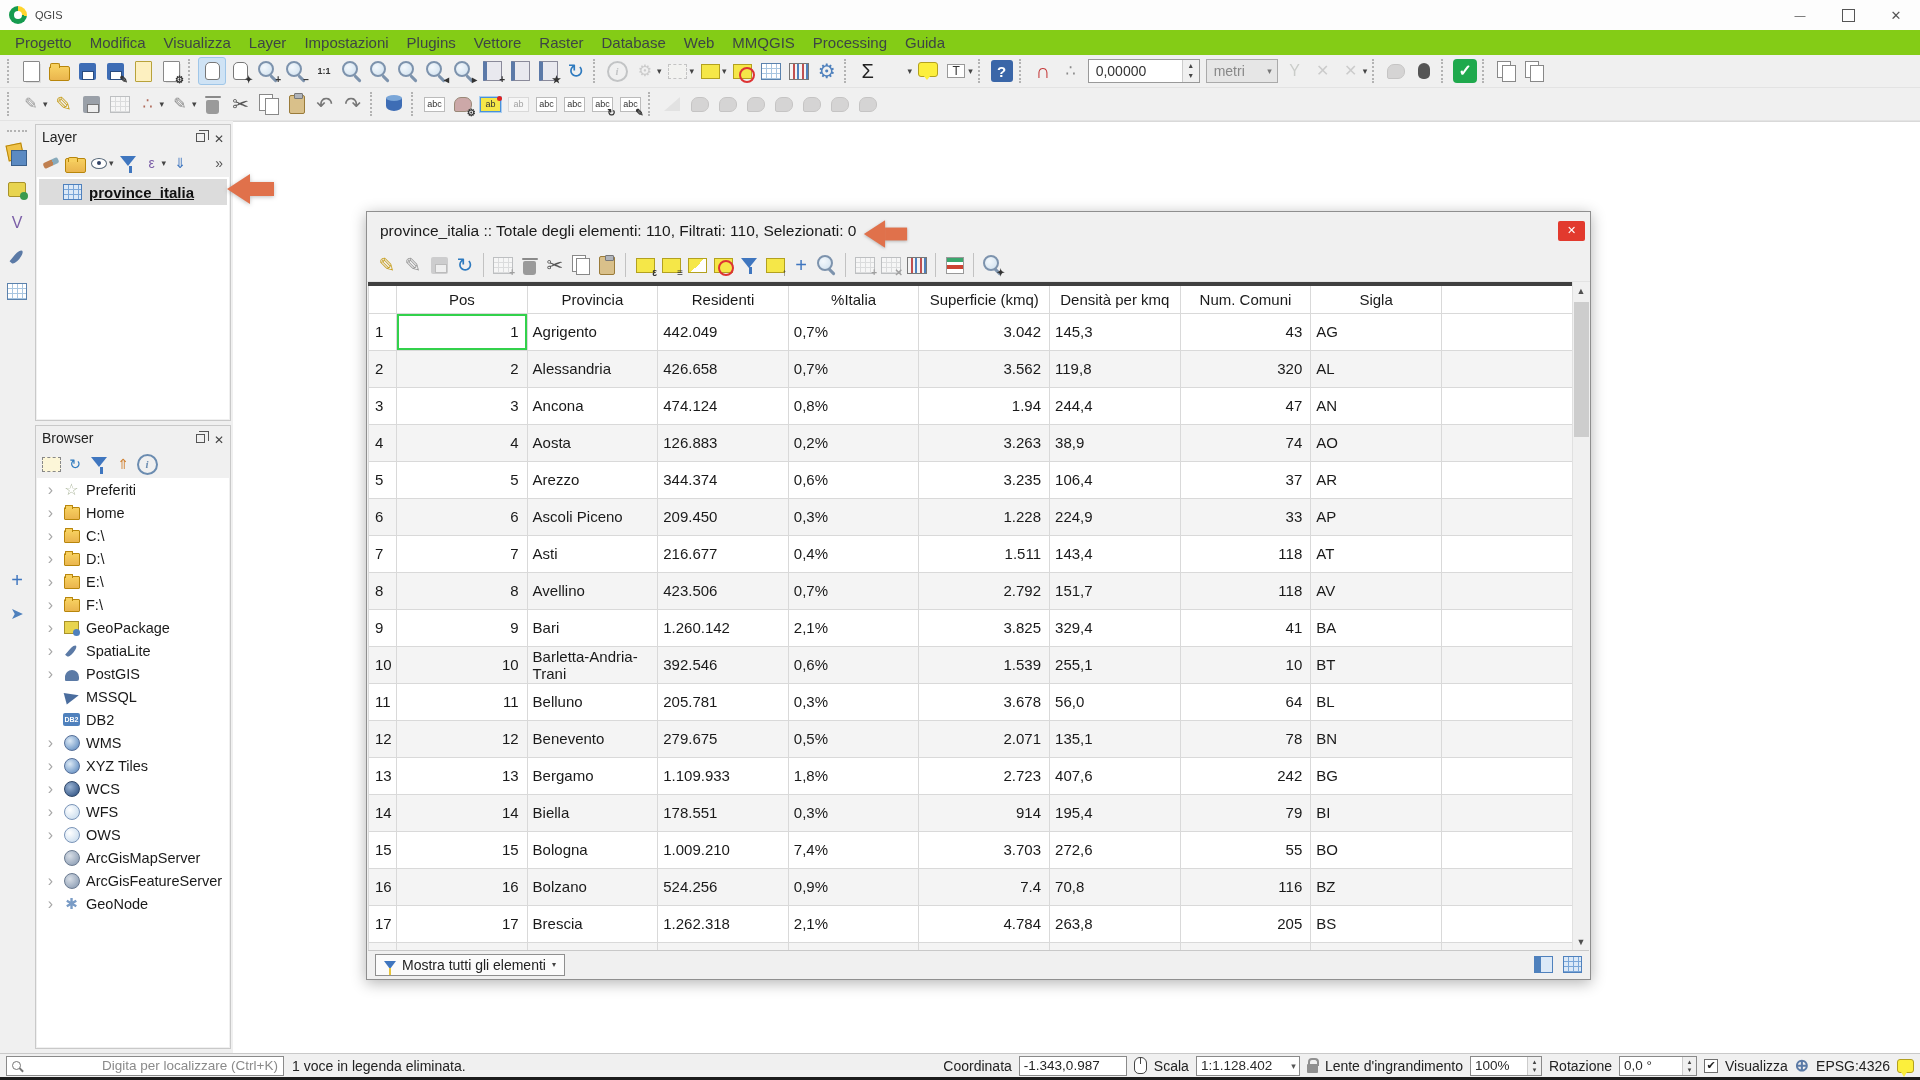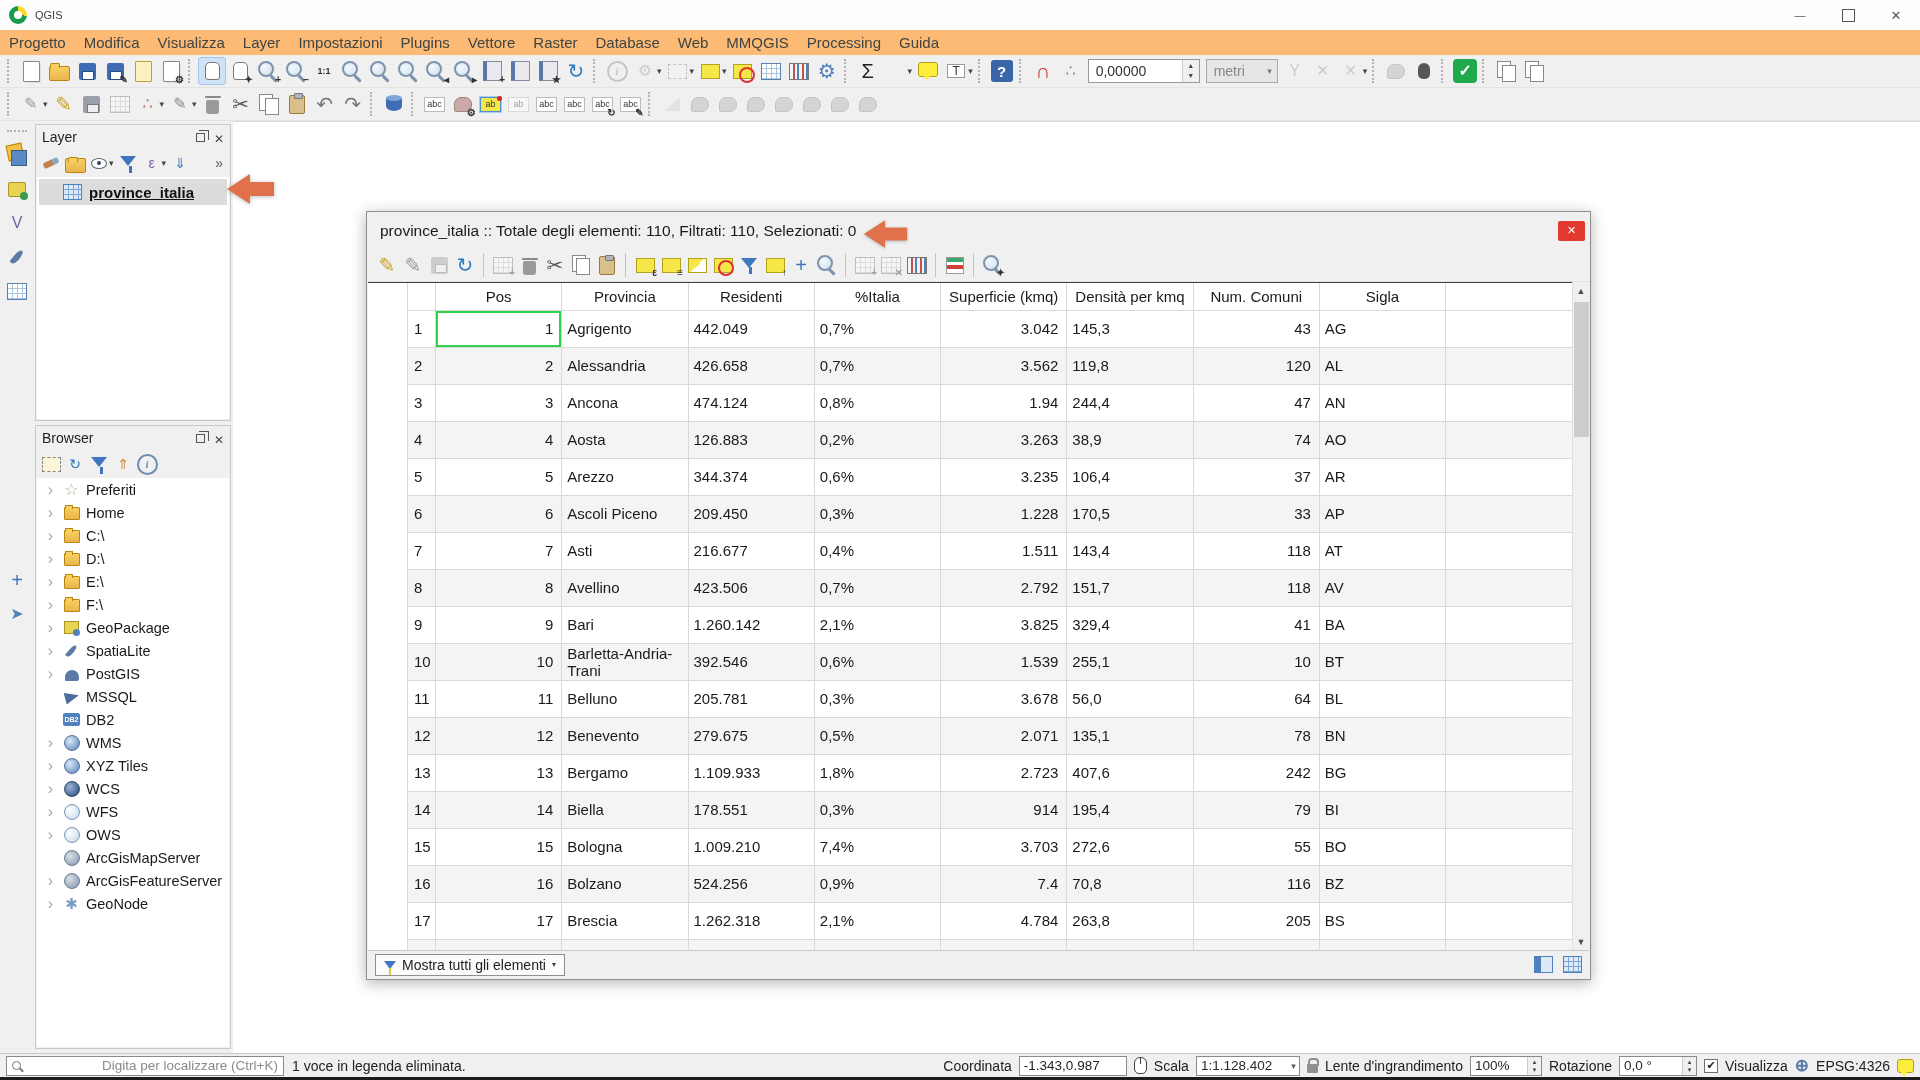--- a/index.html
+++ b/index.html
@@ -12,21 +12,21 @@
   .logo { width:18px; height:18px; border-radius:50%; background:conic-gradient(#ffd52e 0 95deg,#169b4f 95deg 360deg); position:relative; margin-right:8px; }
   .logo::after { content:""; position:absolute; left:5px; top:5px; width:8px; height:8px; border-radius:50%; background:#fff; }
   .app-title { font-size:11px; color:#444; }
   .winbtns { margin-left:auto; display:flex; }
   .winbtn { width:48px; height:30px; display:flex; align-items:center; justify-content:center; color:#555; font-size:13px; }
   .btn-min::before { content:"—"; font-size:11px; }
   .btn-max::before { content:""; width:11px; height:11px; border:1px solid #555; display:block; }
   .btn-close::before { content:"✕"; }
 
   
-  .menubar { height:25px; display:flex; align-items:center; background:#fdba74; flex:none; }
+  .menubar { height:25px; display:flex; align-items:center; padding-left:6px; background:#84cc16; flex:none; }
   .menu-item { padding:0 9px; font-size:15px; color:#3d4545; line-height:25px; }
 
   
   .toolbar { height:33px; display:flex; align-items:center; padding:0 4px; background:#f0f0f0; flex:none; border-bottom:1px solid #e3e3e3; }
   .grip { width:5px; height:24px; border-left:2px dotted #b3b3b3; margin:0 5px 0 3px; flex:none; }
   .tbi { width:28px; height:28px; position:relative; display:flex; align-items:center; justify-content:center; border-radius:3px; flex:none; }
   .tbi.act { background:#cfe3f5; border:1px solid #9fc6e8; }
   .tbi.dis { opacity:.42; filter:grayscale(.9); }
   .ticon { display:flex; align-items:center; justify-content:center; width:100%; height:100%; font-size:16px; line-height:1; position:relative; }
   .ticon.i-big { font-size:20px; }
@@ -152,21 +152,21 @@
   
   .canvas { flex:1; background:#fff; position:relative; border-top:1px solid #d9d9d9; }
   .dialog { position:absolute; left:133px; top:89px; width:1225px; height:769px; background:#f0f0f0; border:1px solid #8f8f8f; box-shadow:0 3px 14px rgba(0,0,0,.3); }
   .dlg-titlebar { height:37px; display:flex; align-items:center; padding-left:13px; }
   .dlg-title { font-size:15.5px; color:#1a1a1a; }
   .dlg-close { margin-left:auto; margin-right:5px; width:27px; height:20px; background:#e23a2e; border-radius:2px; display:flex; align-items:center; justify-content:center; }
   .dlg-close::before { content:"✕"; color:#fff; font-size:11px; }
   .dlg-toolbar { height:33px; display:flex; align-items:center; padding:0 7px; }
   .dlg-toolbar .tbi { width:26px; height:26px; }
   .dlg-toolbar .grip { border-left:1px solid #c2c2c2; width:2px; margin:0 5px; }
-  .table-wrap { position:absolute; top:70px; left:1px; right:18px; bottom:29px; background:#fff; overflow:hidden; border-top:1px solid #404040;padding-left:39px; }
+  .table-wrap { position:absolute; top:70px; left:1px; right:18px; bottom:29px; background:#fff; overflow:hidden; border-top:4px solid #404040; }
   table.attr { border-collapse:collapse; table-layout:fixed; width:100%; }
   .attr th, .attr td { border:1px solid #d9d9d9; font-weight:normal; font-size:15px; color:#1a1a1a; overflow:hidden; }
   .attr th { height:27px; text-align:center; background:#fff; border-top:none; }
   .attr td { height:37px; line-height:17px; }
   .attr tr.alt td { background:#f4f4f4; }
   .attr td.rn, .attr th.rn { width:28px; }
   .attr td.rn { padding-left:6px; text-align:left; }
   .attr td.a-l { padding-left:5px; text-align:left; }
   .attr td.a-r { padding-right:8px; text-align:right; }
   .attr td.current { box-shadow:inset 0 0 0 2px #32d14b; background:#fff !important; }
@@ -831,21 +831,21 @@
                   <td class="filler"></td>
                 </tr>
                 <tr class="alt">
                   <td class="rn">2</td>
                   <td class="a-r">2</td>
                   <td class="a-l">Alessandria</td>
                   <td class="a-l">426.658</td>
                   <td class="a-l">0,7%</td>
                   <td class="a-r">3.562</td>
                   <td class="a-l">119,8</td>
-                  <td class="a-r">120</td>
+                  <td class="a-r">320</td>
                   <td class="a-l">AL</td>
                   <td class="filler"></td>
                 </tr>
                 <tr>
                   <td class="rn">3</td>
                   <td class="a-r">3</td>
                   <td class="a-l">Ancona</td>
                   <td class="a-l">474.124</td>
                   <td class="a-l">0,8%</td>
                   <td class="a-r">1.94</td>
@@ -878,21 +878,21 @@
                   <td class="a-l">AR</td>
                   <td class="filler"></td>
                 </tr>
                 <tr class="alt">
                   <td class="rn">6</td>
                   <td class="a-r">6</td>
                   <td class="a-l">Ascoli Piceno</td>
                   <td class="a-l">209.450</td>
                   <td class="a-l">0,3%</td>
                   <td class="a-r">1.228</td>
-                  <td class="a-l">170,5</td>
+                  <td class="a-l">224,9</td>
                   <td class="a-r">33</td>
                   <td class="a-l">AP</td>
                   <td class="filler"></td>
                 </tr>
                 <tr>
                   <td class="rn">7</td>
                   <td class="a-r">7</td>
                   <td class="a-l">Asti</td>
                   <td class="a-l">216.677</td>
                   <td class="a-l">0,4%</td>

